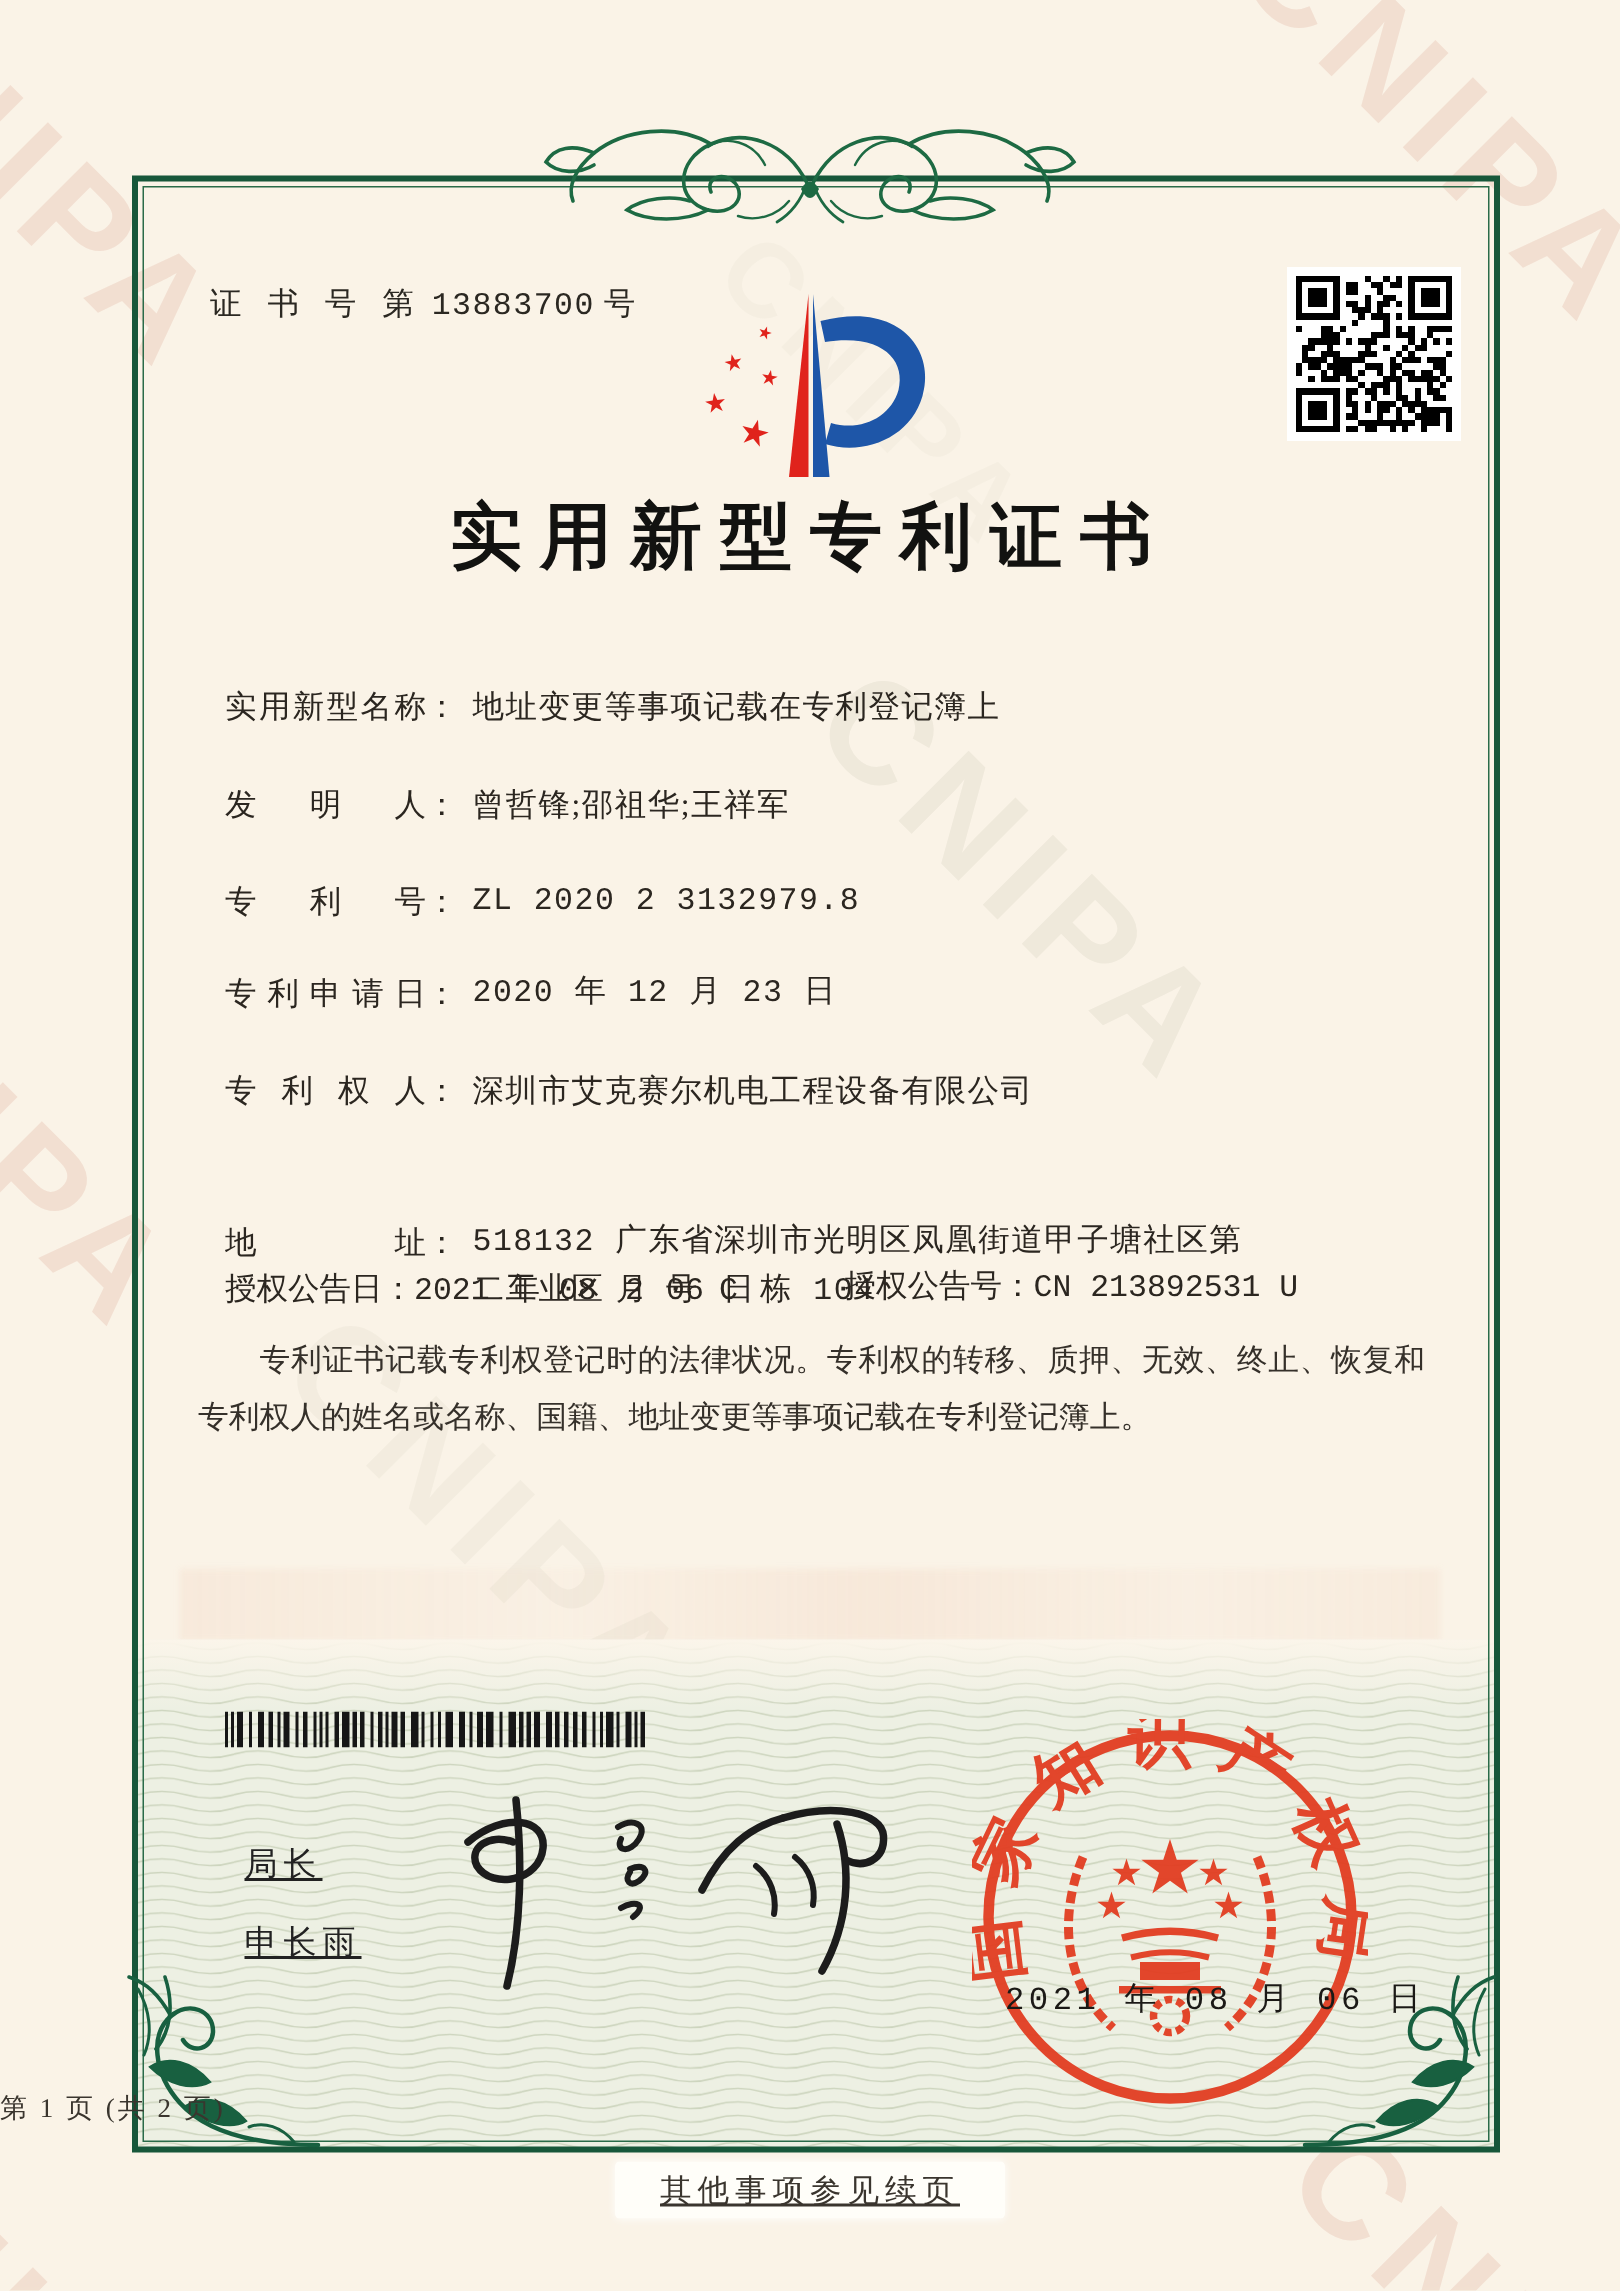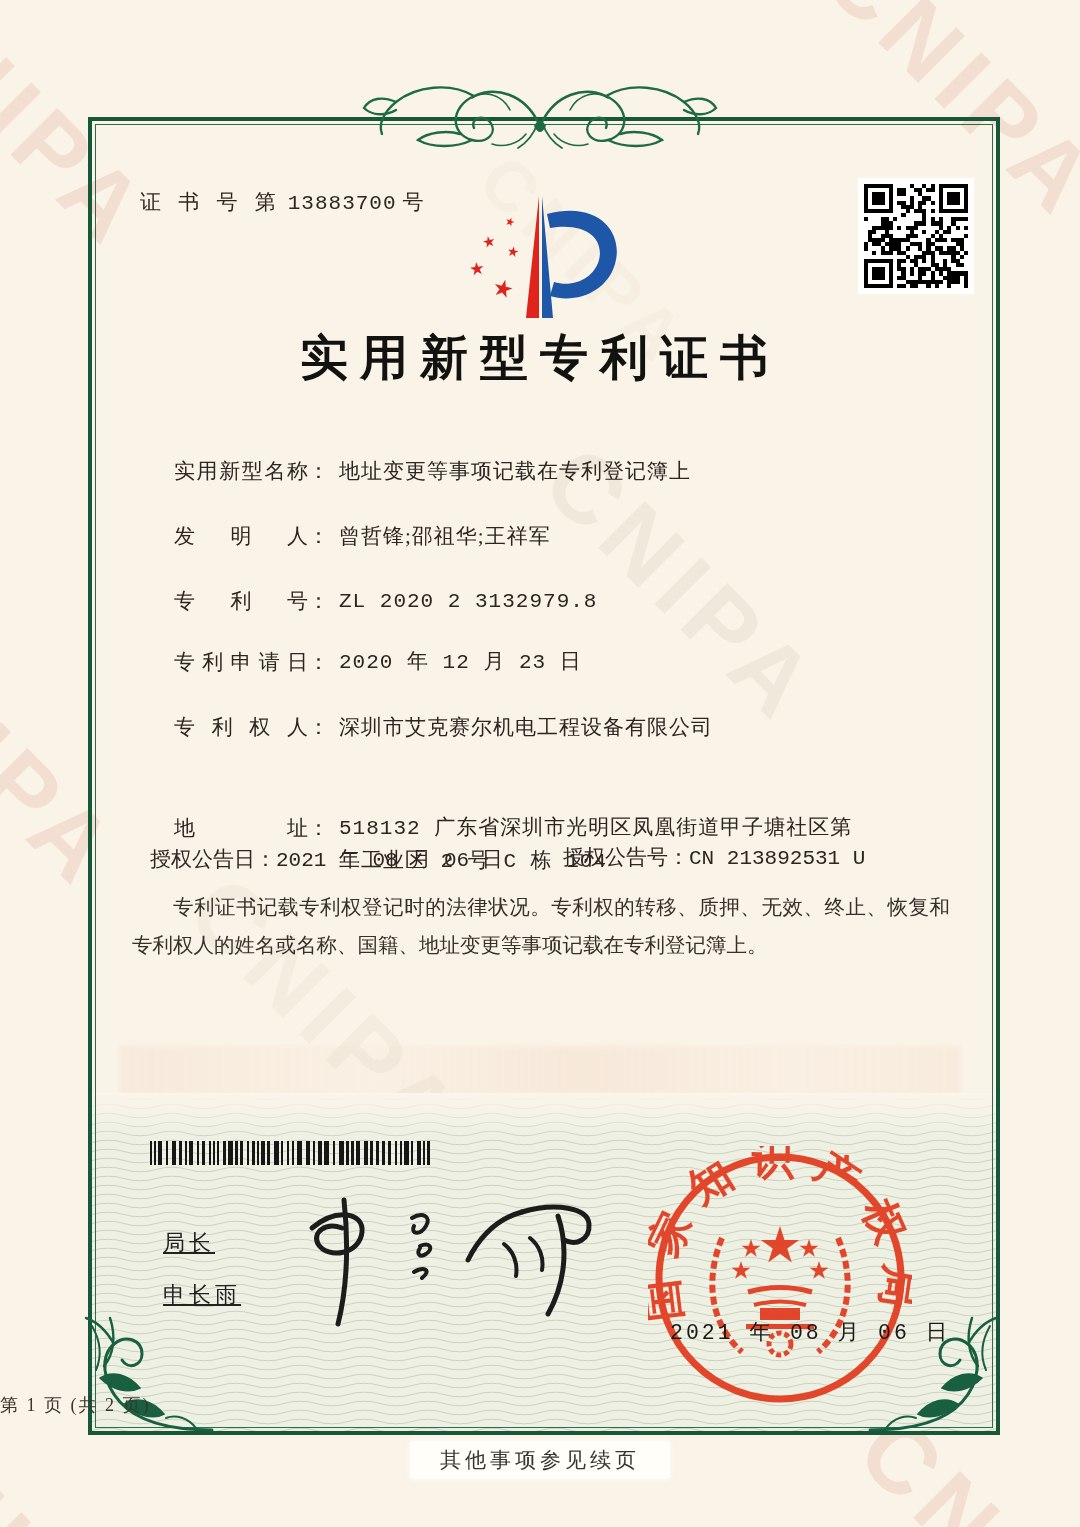--- a/index.html
+++ b/index.html
@@ -38,41 +38,41 @@
   
   .certno{position:absolute;left:140px;top:188px;font-size:21px;letter-spacing:6px;z-index:6;color:#2b2822;}
   .certno .num{letter-spacing:1px;margin:0 6px;}
   .doc-title{
     position:absolute;left:0;right:0;top:326px;text-align:center;z-index:6;
     font-size:48px;font-weight:700;letter-spacing:12px;color:#121210;
   }
   .num{font-family:"Liberation Mono","DejaVu Sans Mono",monospace;}
   
   .field{position:absolute;left:150px;z-index:6;font-size:21px;color:#2b2620;line-height:33px;}
-  .flabel{display:inline-block;width:134px;text-align:justify;text-align-last:justify;vertical-align:top;margin-left:24px;}
+  .flabel{display:inline-block;width:134px;text-align:justify;text-align-last:justify;vertical-align:top;}
   .fcolon{vertical-align:top;}
   .fvalue{display:inline-block;vertical-align:top;margin-left:10px;letter-spacing:1px;}
   .fvalue.addr{width:534px;}
   .grant-right{position:absolute;left:563px;top:843px;z-index:6;font-size:21px;color:#2b2620;}
   
   .paras{position:absolute;left:132px;top:889px;width:818px;z-index:6;
     font-size:20.5px;line-height:37.5px;text-align:justify;color:#35302a;}
   .paras p{margin:0;text-indent:2em;}
   
   .barcode{position:absolute;left:150px;top:1141px;width:282px;height:24px;z-index:6;}
   .officer{position:absolute;left:163px;z-index:6;font-size:22px;letter-spacing:4px;
     font-family:"Liberation Sans","DejaVu Sans",sans-serif;color:#222;text-decoration:underline;}
   .sig{position:absolute;left:292px;top:1188px;z-index:6;}
   .seal{position:absolute;left:648px;top:1146px;z-index:6;opacity:.93;}
   .seal-date{position:absolute;left:670px;top:1317px;z-index:7;font-size:21.5px;
     letter-spacing:3px;color:#1b1916;}
   .pagination{position:absolute;left:0;right:0;top:1393px;text-align:left;z-index:6;
     font-size:18px;letter-spacing:2px;color:#3a352e;}
   .footer-note{position:absolute;left:0;right:0;top:1446px;text-align:center;z-index:6;font-size:21px;letter-spacing:4px;color:#3a352e;}
-  .footer-note span{background:#fffef9;padding:7px 30px;border-radius:3px;box-shadow:0 0 6px rgba(255,255,255,.9);}
+  .footer-note span{background:#fffef9;padding:7px 30px;border-radius:3px;box-shadow:0 0 6px rgba(255,255,255,.9);text-decoration:underline;}
   
   .orn{z-index:5;pointer-events:none;}
   .logo{position:absolute;left:452px;top:184px;z-index:6;}
   .qr{position:absolute;left:864px;top:184px;width:104px;height:104px;background:#fff;
     padding:0;z-index:6;box-shadow:0 0 0 6px #fff;}
 </style>
 </head>
 <body>
 
 <div class="wm pink" style="left:-70px;top:-50px;">CNIPA</div>

